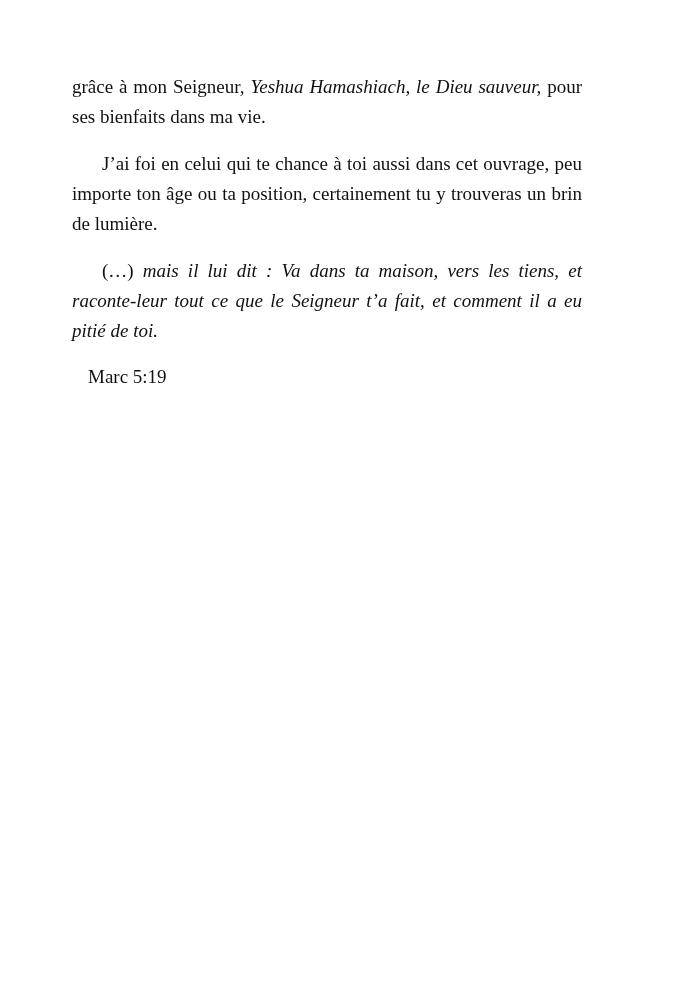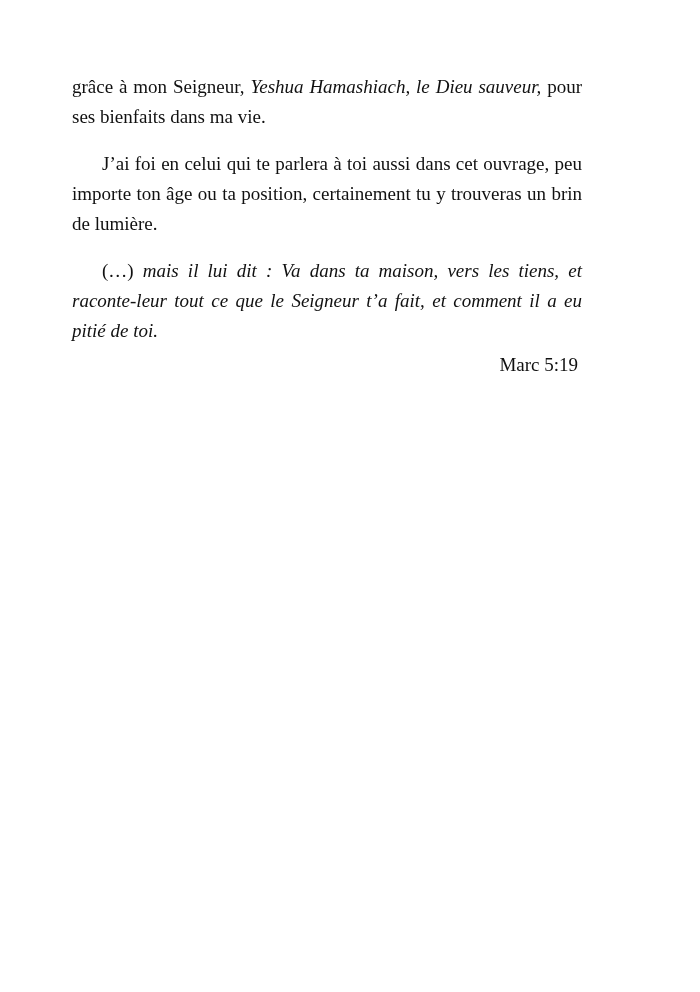--- a/index.html
+++ b/index.html
@@ -27,33 +27,32 @@
       margin: 0 0 17px 0;
       text-align: justify;
       text-align-last: left;
     }
     .indent {
       text-indent: 30px;
     }
     em {
     }
     .ref {
-      text-align: right;
-      margin: 4px;
+      margin: 16px;
     }
     .quote {
       margin: 0;
       text-align: justify;
       text-align-last: left;
     }
   </style>
 </head>
 <body>
 
 <div class="page">
   <p class="para"><span>grâce à mon Seigneur, </span><em>Yeshua Hamashiach, le Dieu sauveur</em><em>,</em><span> pour ses bienfaits dans ma vie.</span></p>
 
 
-  <p class="para indent">J’ai foi en celui qui te parlera à toi aussi dans cet ouvrage, peu importe ton âge ou ta position, certainement tu y trouveras un brin de lumière.</p>
+  <p class="para indent">J’ai foi en celui qui te chance à toi aussi dans cet ouvrage, peu importe ton âge ou ta position, certainement tu y trouveras un brin de lumière.</p>
 
   <p class="quote indent"><span>(…) </span><em>mais il lui dit : Va dans ta maison, vers les tiens, et raconte-leur tout ce que le Seigneur t’a fait, et comment il a eu pitié de toi.</em></p>
   <p class="ref">Marc 5:19</p>
 </div>
 
 </body></html>

